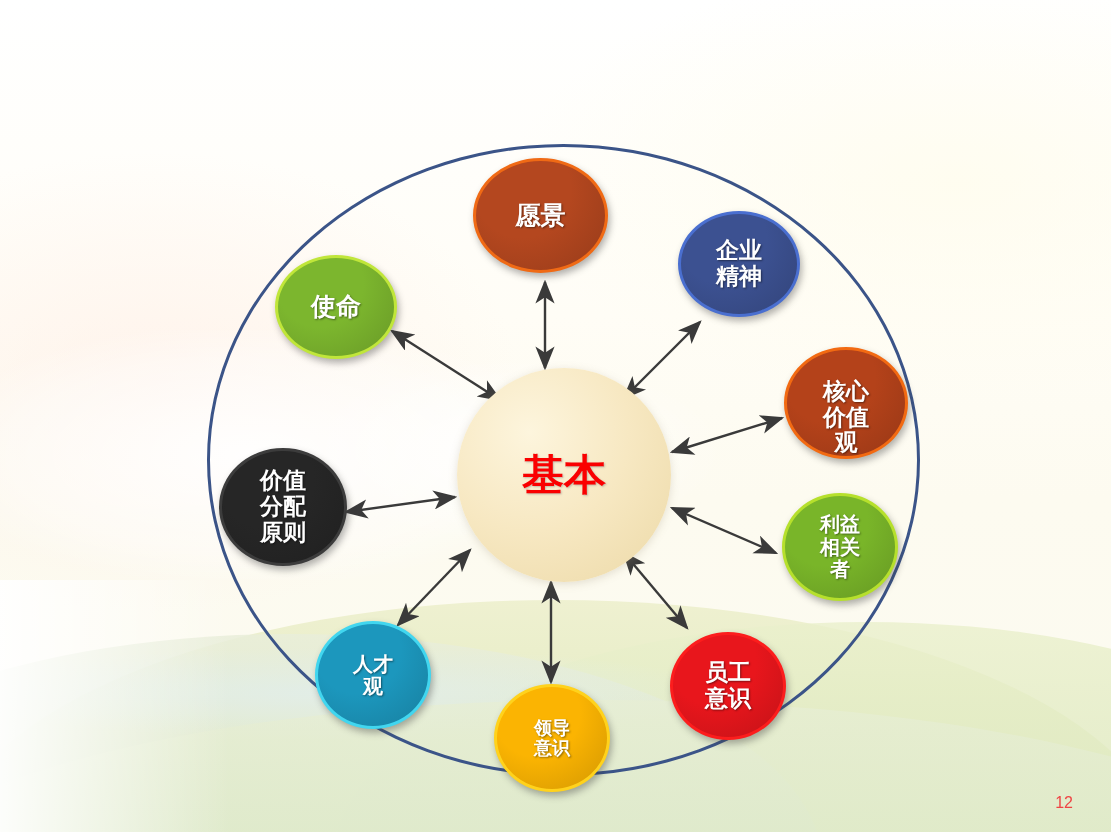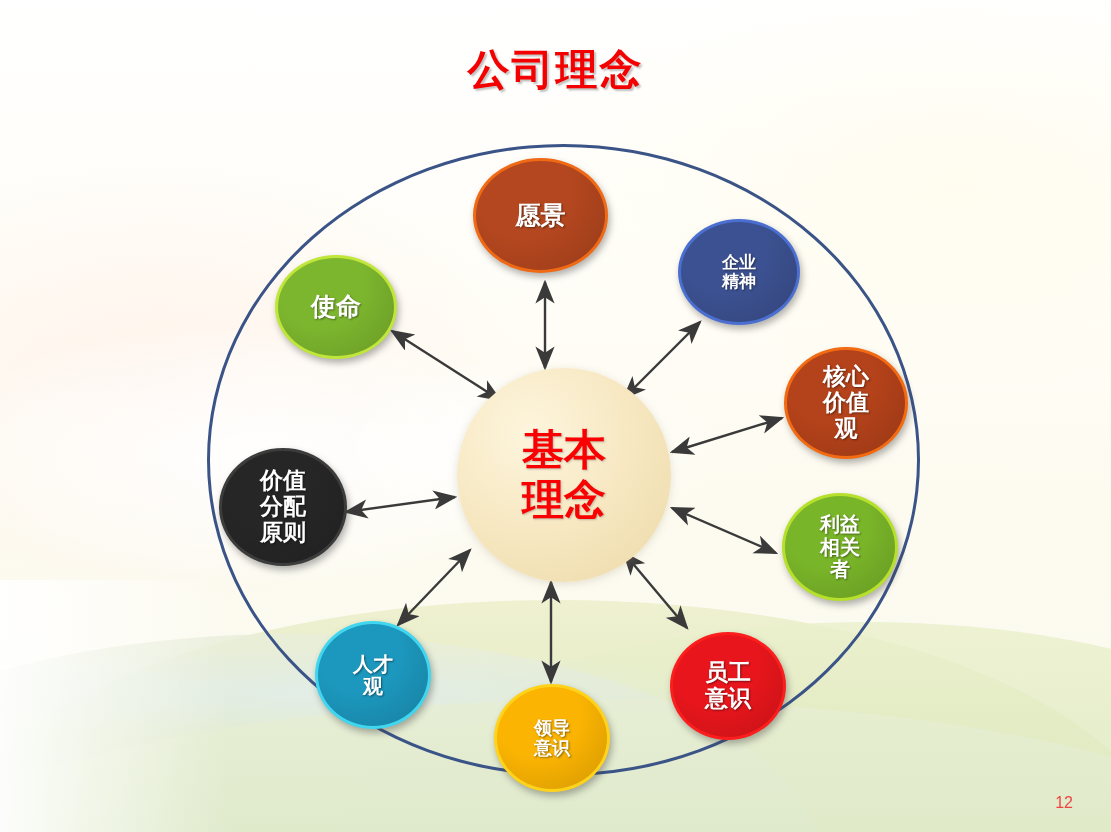--- a/index.html
+++ b/index.html
@@ -134,21 +134,20 @@
   <div class="bg-base"></div>
   <div class="bg-cloud1"></div>
   <div class="bg-cloud2"></div>
   <div class="hill hill-a"></div>
   <div class="hill hill-c"></div>
   <div class="hill hill-b"></div>
   <div class="hill-mist"></div>
   <div class="hill hill-d"></div>
   <div class="hill-fade-left"></div>
 
-  <div class="title">公司理念</div>
 
   <div class="ring"></div>
 
   <svg class="arrows" width="1111" height="832">
     <defs>
       <marker id="ahead" markerWidth="11" markerHeight="11" refX="9" refY="4" orient="auto" markerUnits="strokeWidth">
         <path d="M0,0 L10,4 L0,8 L2.6,4 z" fill="#3a3a3a"></path>
       </marker>
       <marker id="atail" markerWidth="11" markerHeight="11" refX="1" refY="4" orient="auto" markerUnits="strokeWidth">
         <path d="M10,0 L0,4 L10,8 L7.4,4 z" fill="#3a3a3a"></path>
@@ -163,37 +162,36 @@
         <line x1="551" y1="582" x2="551" y2="682" marker-end="url(#ahead)" marker-start="url(#atail)"></line>
         <line x1="470" y1="550" x2="398" y2="625" marker-end="url(#ahead)" marker-start="url(#atail)"></line>
         <line x1="455" y1="497" x2="346" y2="512" marker-end="url(#ahead)" marker-start="url(#atail)"></line>
         <line x1="500" y1="400" x2="392" y2="331" marker-end="url(#ahead)" marker-start="url(#atail)"></line>
       </g>
   </svg>
 
   <div class="center-node">
     <div class="center-label">
       <div>基本</div>
-      <div>理念</div>
     </div>
   </div>
 
   <div id="node-layer">
       <div class="node" style="left: 473px; top: 158px; width: 135px; height: 115px; font-size: 25px; border: 3px solid rgb(240, 106, 21); background: radial-gradient(circle at 36% 26%, rgb(180, 71, 31) 0%, rgb(180, 71, 31) 42%, rgba(0, 0, 0, 0.2) 115%), rgb(180, 71, 31);">
         <div>
           <span>愿景</span>
         </div>
       </div>
-      <div class="node" style="left: 678px; top: 219px; width: 122px; height: 106px; font-size: 17px; border: 3px solid rgb(74, 111, 208); background: radial-gradient(circle at 36% 26%, rgb(60, 81, 145) 0%, rgb(60, 81, 145) 42%, rgba(0, 0, 0, 0.2) 115%), rgb(60, 81, 145);">
+      <div class="node" style="left: 678px; top: 211px; width: 122px; height: 106px; font-size: 23px; border: 3px solid rgb(74, 111, 208); background: radial-gradient(circle at 36% 26%, rgb(60, 81, 145) 0%, rgb(60, 81, 145) 42%, rgba(0, 0, 0, 0.2) 115%), rgb(60, 81, 145);">
         <div>
           <span>企业</span>
           <span>精神</span>
         </div>
       </div>
-      <div class="node" style="left: 784px; top: 347px; width: 124px; height: 112px; font-size: 23px; border: 3px solid rgb(242, 106, 18); background: radial-gradient(circle at 36% 26%, rgb(180, 66, 26) 0%, rgb(180, 66, 26) 42%, rgba(0, 0, 0, 0.2) 115%), rgb(180, 66, 26);">
+      <div class="node" style="left: 784px; top: 347px; width: 124px; height: 112px; font-size: 23px; border: 3px solid rgb(242, 106, 18); background: radial-gradient(circle at 36% 26%, rgb(180, 66, 26) 0%, rgb(180, 66, 26) 42%, rgba(0, 0, 0, 0.2) 115%), rgb(180, 66, 26); align-items: flex-end;">
         <div>
           <span>核心</span>
           <span>价值</span>
           <span>观</span>
         </div>
       </div>
       <div class="node" style="left: 782px; top: 493px; width: 116px; height: 108px; font-size: 20px; border: 3px solid rgb(182, 224, 44); background: radial-gradient(circle at 36% 26%, rgb(121, 181, 41) 0%, rgb(121, 181, 41) 42%, rgba(0, 0, 0, 0.2) 115%), rgb(121, 181, 41);">
         <div>
           <span>利益</span>
           <span>相关</span>

